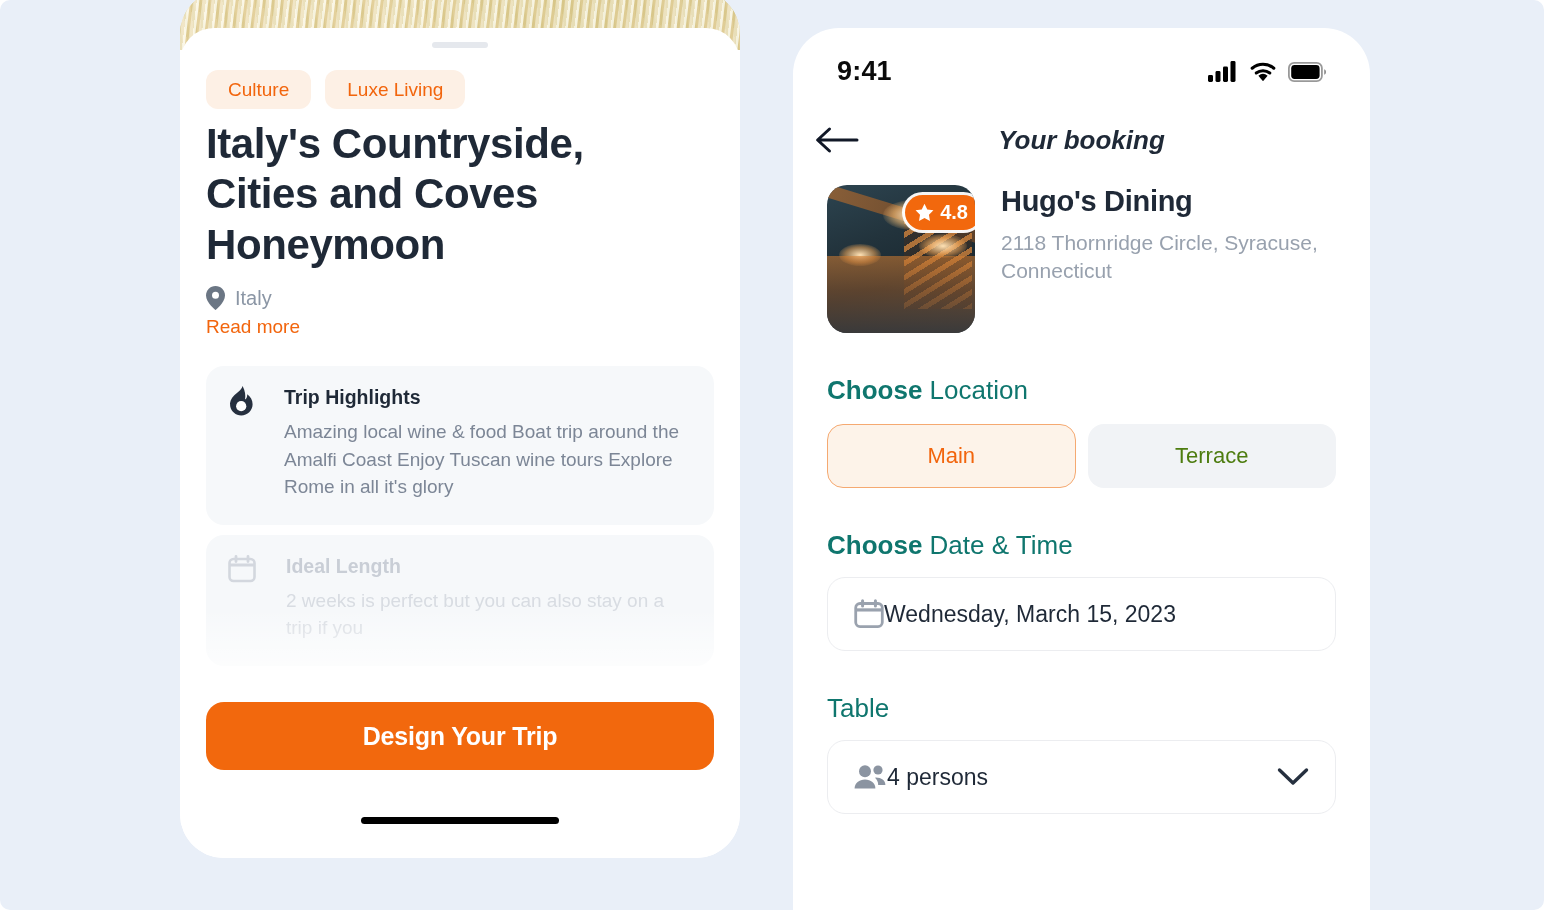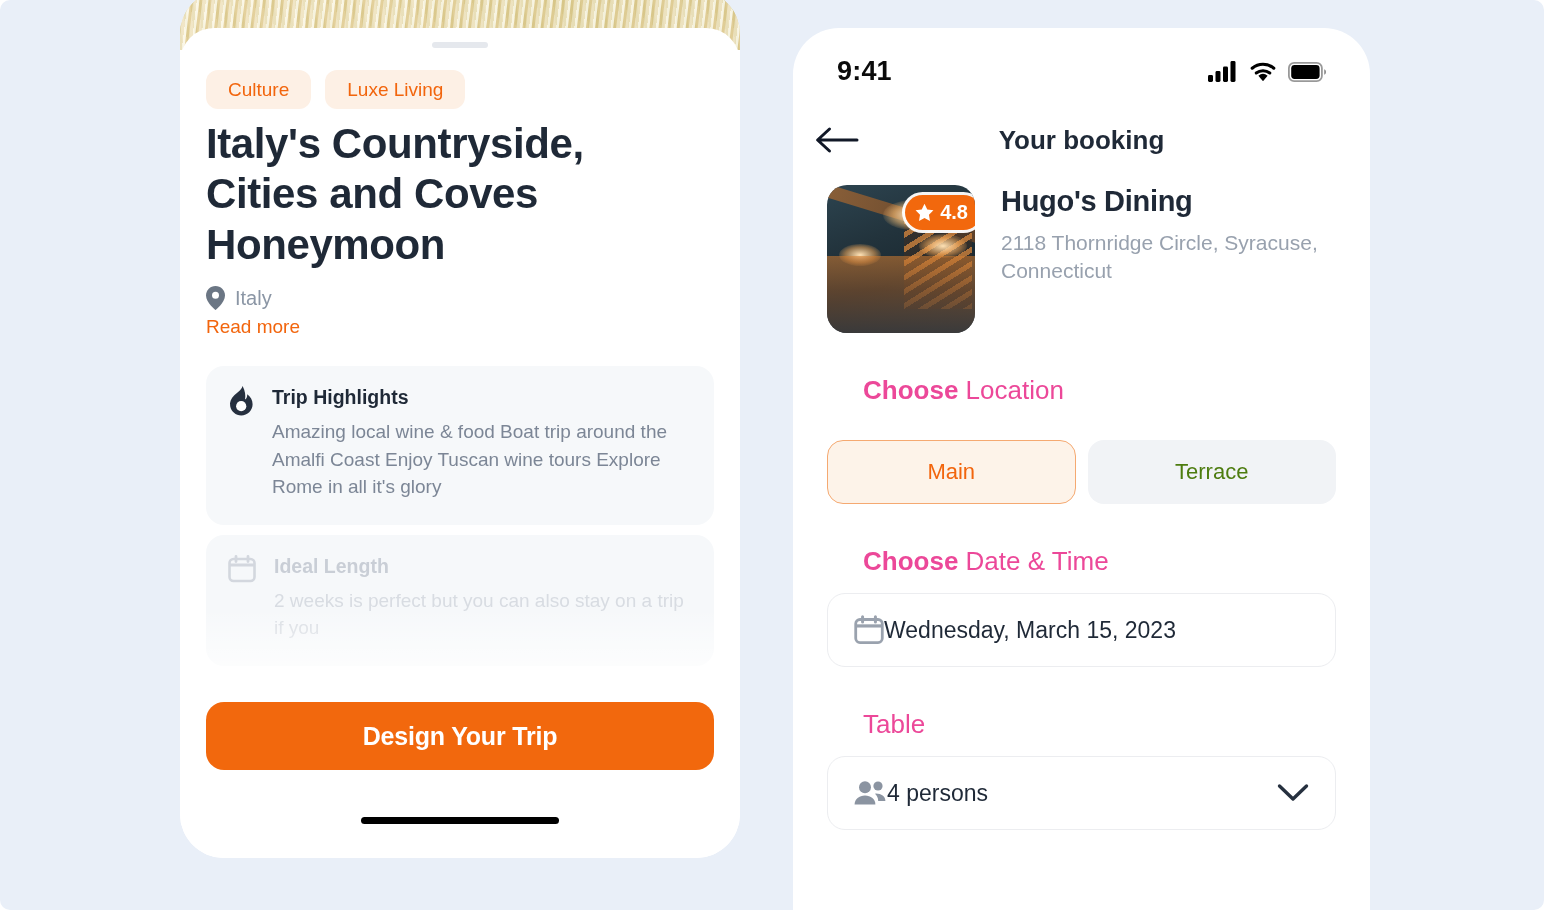--- a/index.html
+++ b/index.html
@@ -115,21 +115,21 @@
     font-weight: 500;
     cursor: pointer;
   }
 
   .info-card {
     margin-top: 28px;
     background: #f6f8fa;
     border-radius: 18px;
     padding: 20px 22px 24px 22px;
     display: flex;
-    gap: 18px;
+    gap: 30px;
   }
   .info-card .ic-body { flex: 1; }
   .info-card .ic-title {
     font-size: 19.5px;
     font-weight: bold;
     color: #1f2937;
   }
   .info-card .ic-text {
     margin-top: 9px;
     font-size: 19px;
@@ -208,20 +208,21 @@
   }
   .status-icons { display: flex; align-items: center; gap: 11px; }
 
   .nav-bar {
     position: relative;
     display: flex;
     align-items: center;
     height: 74px;
     margin-top: 16px;
     padding: 0 22px;
+    font-style: italic;
   }
   .nav-title {
     position: absolute;
     left: 0; right: 0;
     text-align: center;
     font-size: 26px;
     font-weight: bold;
     color: #1f2937;
   }
   .back-btn { position: relative; z-index: 2; cursor: pointer; line-height: 0; }
@@ -300,31 +301,30 @@
     font-size: 21px;
     line-height: 1.35;
     color: #98a1ae;
     max-width: 330px;
   }
 
   .section-head {
     padding: 0 34px;
     margin-top: 42px;
     font-size: 26px;
-    color: #ec4899;
+    color: #0f766e;
     font-weight: normal;
-    margin-left: 36px;
   }
   .section-head b { font-weight: bold; }
 
   .seg-row {
     display: flex;
     gap: 12px;
     padding: 0 34px;
-    margin-top: 34px;
+    margin-top: 18px;
   }
   .seg {
     flex: 1;
     height: 64px;
     border-radius: 16px;
     display: flex;
     align-items: center;
     justify-content: center;
     font-size: 22px;
     cursor: pointer;

